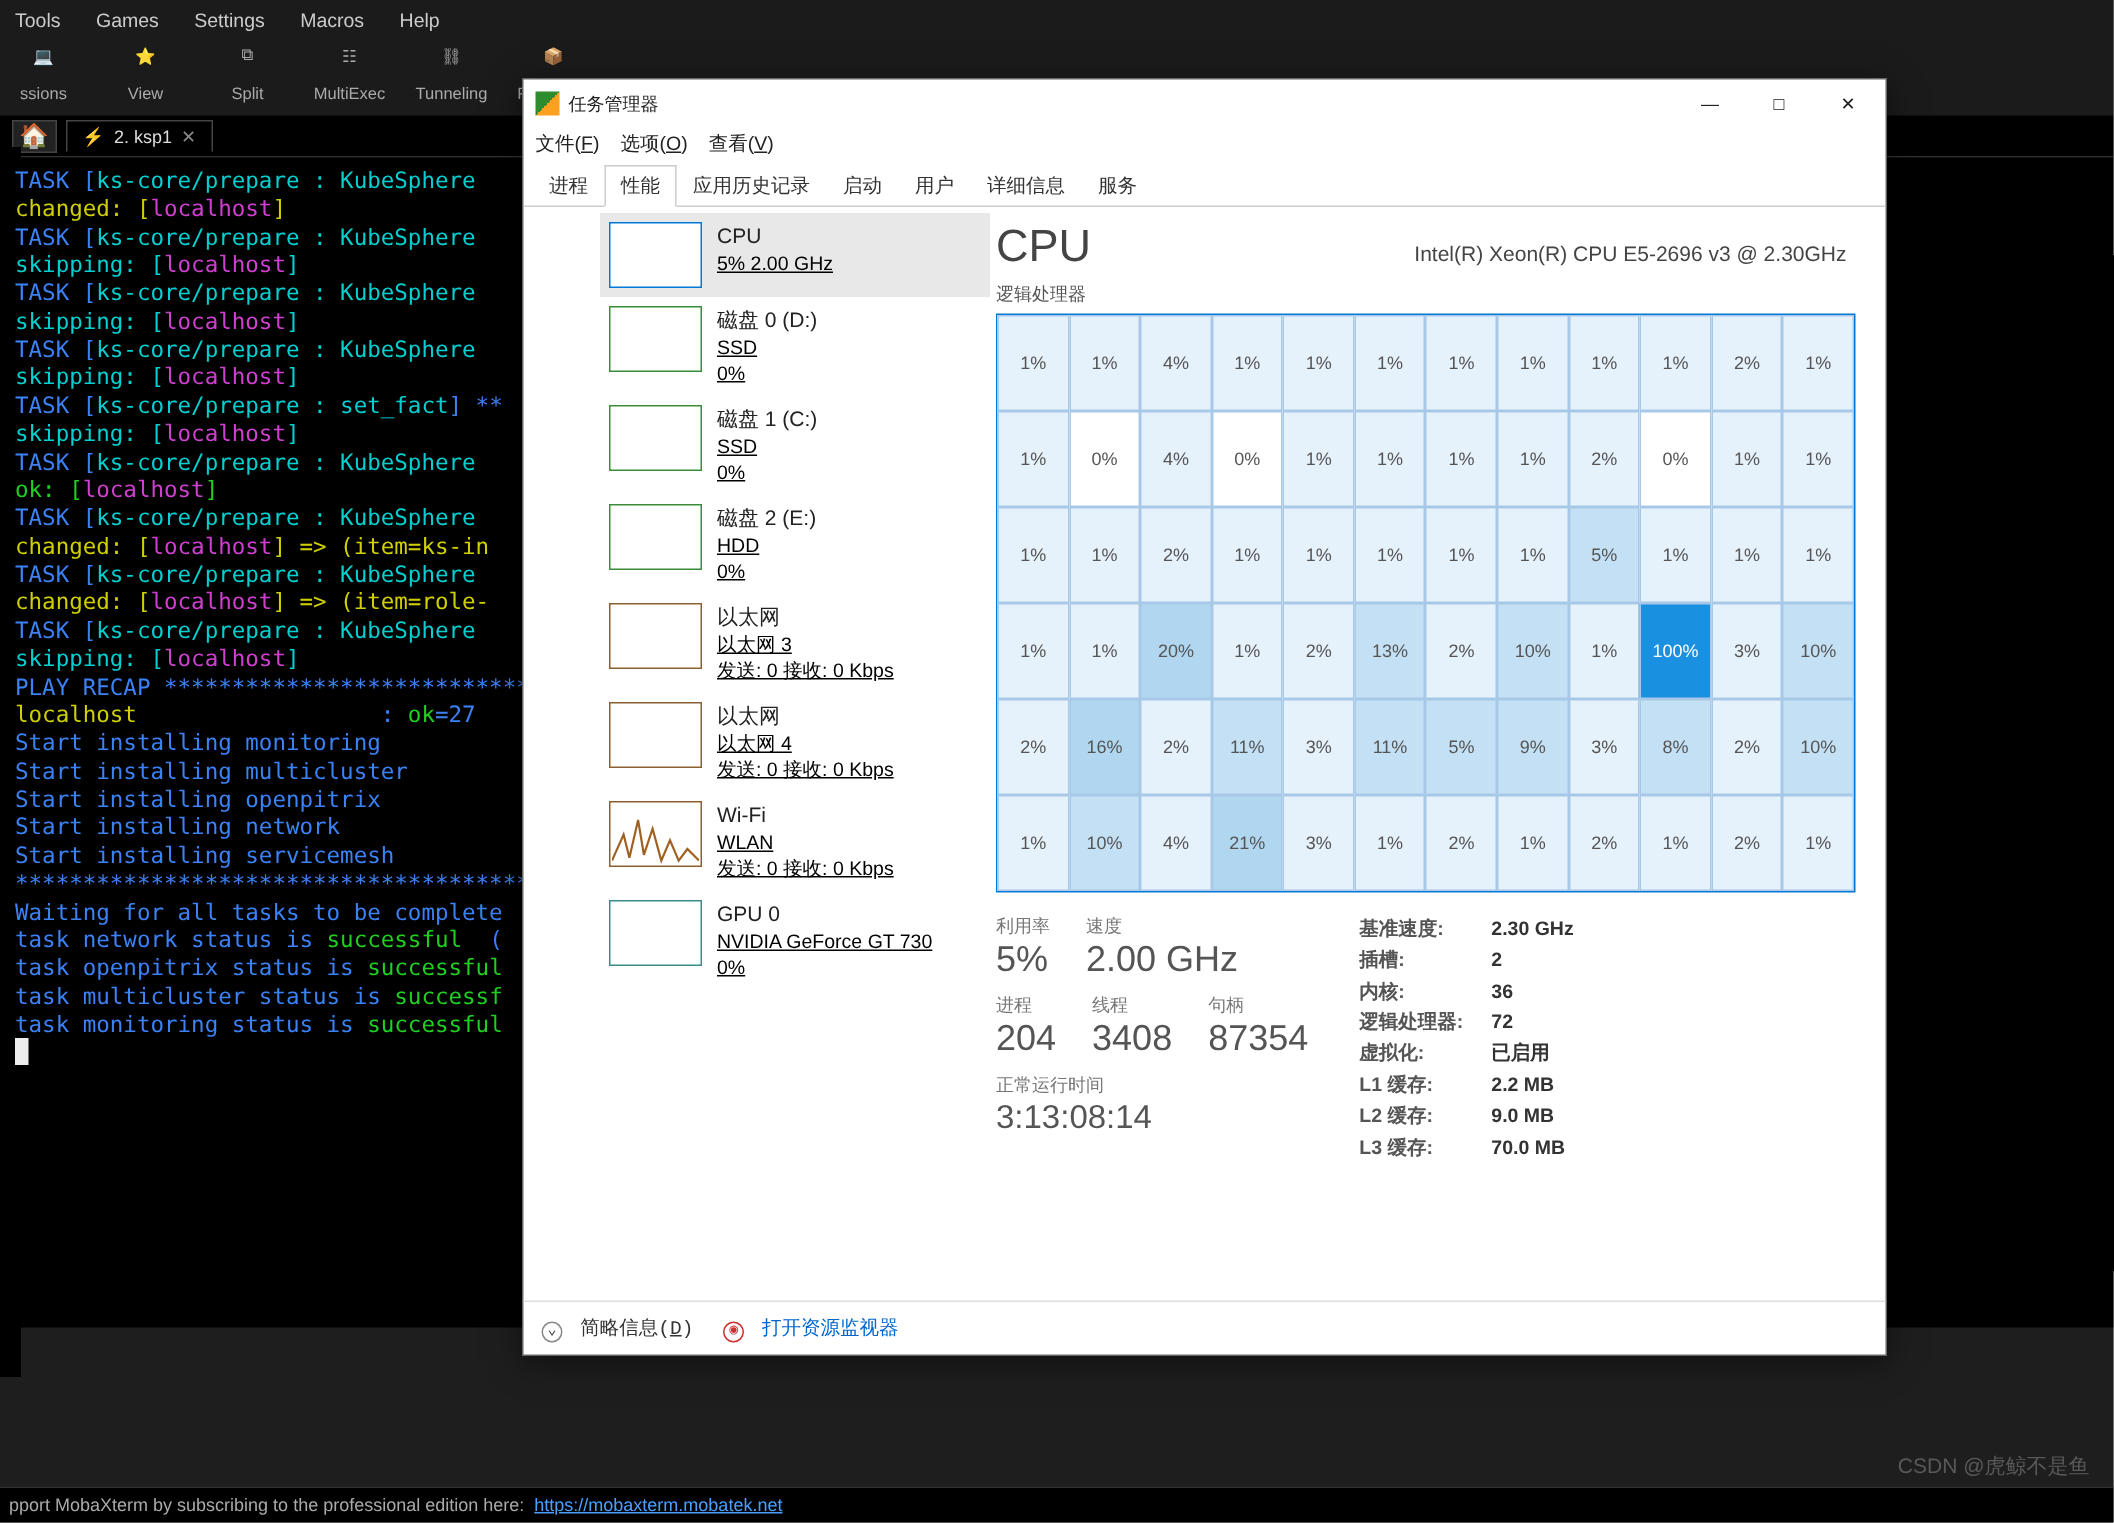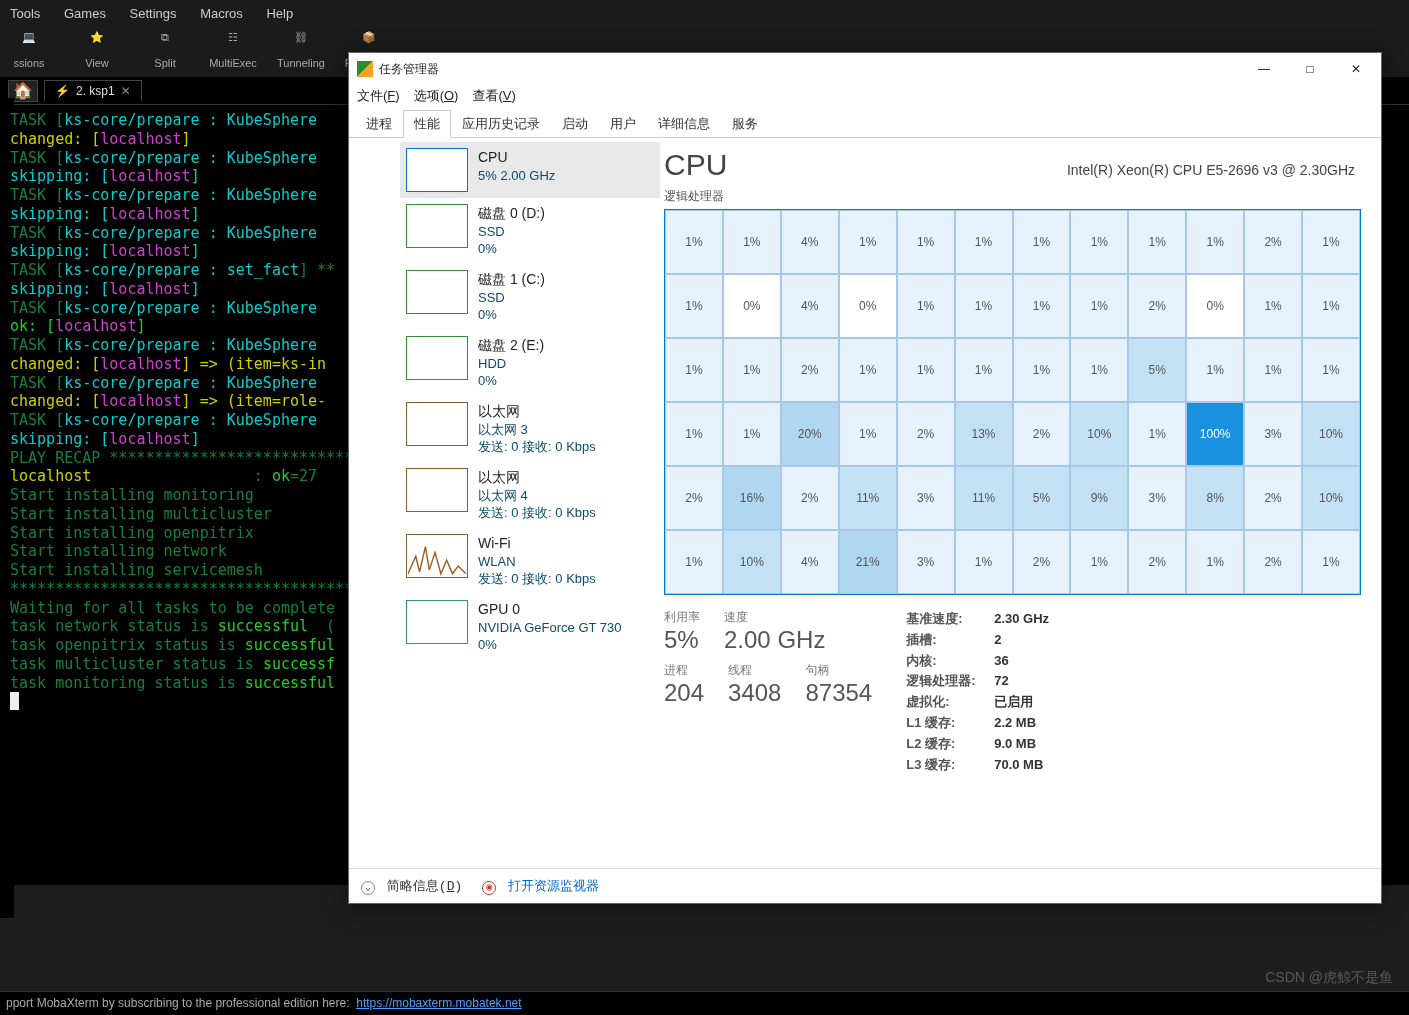--- a/index.html
+++ b/index.html
@@ -14,28 +14,28 @@
 .moba-tool .icon { width: 24px; height: 24px; margin: 0 auto 2px; }
 .moba-tabs { background: #000; border-bottom: 1px solid #333; display: flex; align-items: center; height: 28px; padding-left: 8px; }
 .moba-tab-home { width: 30px; height: 22px; background: #222; border: 1px solid #444; display: flex; align-items: center; justify-content: center; }
 .moba-tab { background: #000; border: 1px solid #444; border-bottom: none; padding: 3px 10px; font-size: 12px; color: #ddd; display: flex; align-items: center; gap: 6px; margin-left: 6px; }
 .moba-tab-close { color: #888; cursor: pointer; }
 .moba-terminal { background: #000; color: #eee; font-family: "Consolas", monospace; font-size: 15px; padding: 6px 10px; line-height: 1.25; white-space: pre; overflow: hidden; height: 780px; position: relative; }
 .moba-terminal .cyan { color: #00d0d0; }
 .moba-terminal .magenta { color: #d040d0; }
 .moba-terminal .yellow { color: #d0d000; }
 .moba-terminal .green { color: #20d020; }
-.moba-terminal .white { color: #15803d; }
+.moba-terminal .white { color: #3b82f6; }
 .moba-left-strip { position: absolute; top: 98px; left: 0; width: 14px; height: 820px; background: #000; }
 .moba-icon-strip { position: absolute; top: 136px; left: 2px; }
 .moba-statusbar { position: absolute; bottom: 0; left: 0; width: 100%; height: 24px; background: #000; border-top: 1px solid #333; color: #aaa; font-size: 12px; padding: 4px 6px; }
 .moba-statusbar a { color: #4aa0ff; text-decoration: underline; }
 
 
-.tm-window { position: absolute; top: 52px; left: 348px; width: 1034px; height: 852px; background: #fff; border: 1px solid #666; box-shadow: 0 4px 20px rgba(0,0,0,.5); display: flex; flex-direction: column; }
+.tm-window { position: absolute; top: 52px; left: 348px; width: 910px; height: 852px; background: #fff; border: 1px solid #666; box-shadow: 0 4px 20px rgba(0,0,0,.5); display: flex; flex-direction: column; }
 .tm-titlebar { height: 32px; display: flex; align-items: center; padding: 0 2px 0 8px; font-size: 12px; color: #222; }
 .tm-titlebar .tm-icon { width: 16px; height: 16px; margin-right: 6px; background: linear-gradient(135deg,#2e8b2e 0%,#2e8b2e 50%,#ffa020 50%,#ffa020 100%); }
 .tm-titlebar .title { flex: 1; }
 .tm-winbtn { width: 46px; height: 30px; display: flex; align-items: center; justify-content: center; cursor: pointer; color: #222; }
 .tm-menubar { padding: 2px 8px 4px; font-size: 13px; color: #222; }
 .tm-menubar span { margin-right: 14px; cursor: pointer; }
 .tm-menubar u { text-decoration: underline; }
 .tm-tabs { border-bottom: 1px solid #ccc; padding: 0 6px; display: flex; font-size: 13px; color: #333; gap: 0; }
 .tm-tab { padding: 4px 10px; cursor: pointer; border: 1px solid transparent; position: relative; top: 1px; }
 .tm-tab.active { border: 1px solid #ccc; border-bottom: 1px solid #fff; background: #fff; }
@@ -44,21 +44,21 @@
 .tm-side-item { display: flex; gap: 10px; padding: 6px; cursor: pointer; }
 .tm-side-item.active { background: #e8e8e8; }
 .tm-thumb { width: 62px; height: 44px; border: 1px solid #0078d7; flex-shrink: 0; display: flex; align-items: end; justify-content: center; background: #fff; }
 .tm-thumb.mem { border-color: #8b5fbf; }
 .tm-thumb.disk { border-color: #3a8b3a; }
 .tm-thumb.net { border-color: #8b5f2f; }
 .tm-thumb.wifi { border-color: #8b5f2f; position: relative; }
 .tm-thumb.gpu { border-color: #3a8b8b; }
 .tm-side-text { font-size: 13px; color: #333; line-height: 1.35; }
 .tm-side-text .t1 { font-size: 14px; color: #222; }
-.tm-side-text .t2 { color: #0c4a6e; }
+.tm-side-text .t2 { color: #000000; text-decoration: underline; }
 
 .tm-main { flex: 1; padding: 10px 20px 0 0; overflow: hidden; display: flex; flex-direction: column; }
 .tm-header { display: flex; justify-content: space-between; align-items: baseline; padding-right: 6px; }
 .tm-header h1 { font-weight: 400; font-size: 30px; color: #444; }
 .tm-header .model { font-size: 14px; color: #444; }
 .tm-subhdr { font-size: 12px; color: #555; margin: 6px 0 4px; }
 .tm-grid { display: grid; grid-template-columns: repeat(12, 1fr); grid-template-rows: repeat(6, 64px); border: 1px solid #0078d7; }
 .tm-cell { border: 1px solid #a8c8e8; display: flex; align-items: center; justify-content: center; font-size: 12px; color: #555; position: relative; background: #e6f2fb; }
 .tm-cell.white { background: #fff; }
 .tm-cell.hot { background: #1a90e0; color: #fff; }
@@ -311,20 +311,24 @@
                 </div>
               <div>
                   <div class="label">线程</div>
                   <div class="val">3408</div>
                 </div>
               <div>
                   <div class="label">句柄</div>
                   <div class="val">87354</div>
                 </div>
             </div>
+            <div style="margin-top:8px">
+              <div class="label">正常运行时间</div>
+              <div class="val" style="font-size:22px">3:13:08:14</div>
+            </div>
           </div>
         </div>
         <div class="tm-info-table" id="tm-info">
             <div class="row">
               <div class="k">基准速度:</div>
               <div>2.30 GHz</div>
             </div>
             <div class="row">
               <div class="k">插槽:</div>
               <div>2</div>

